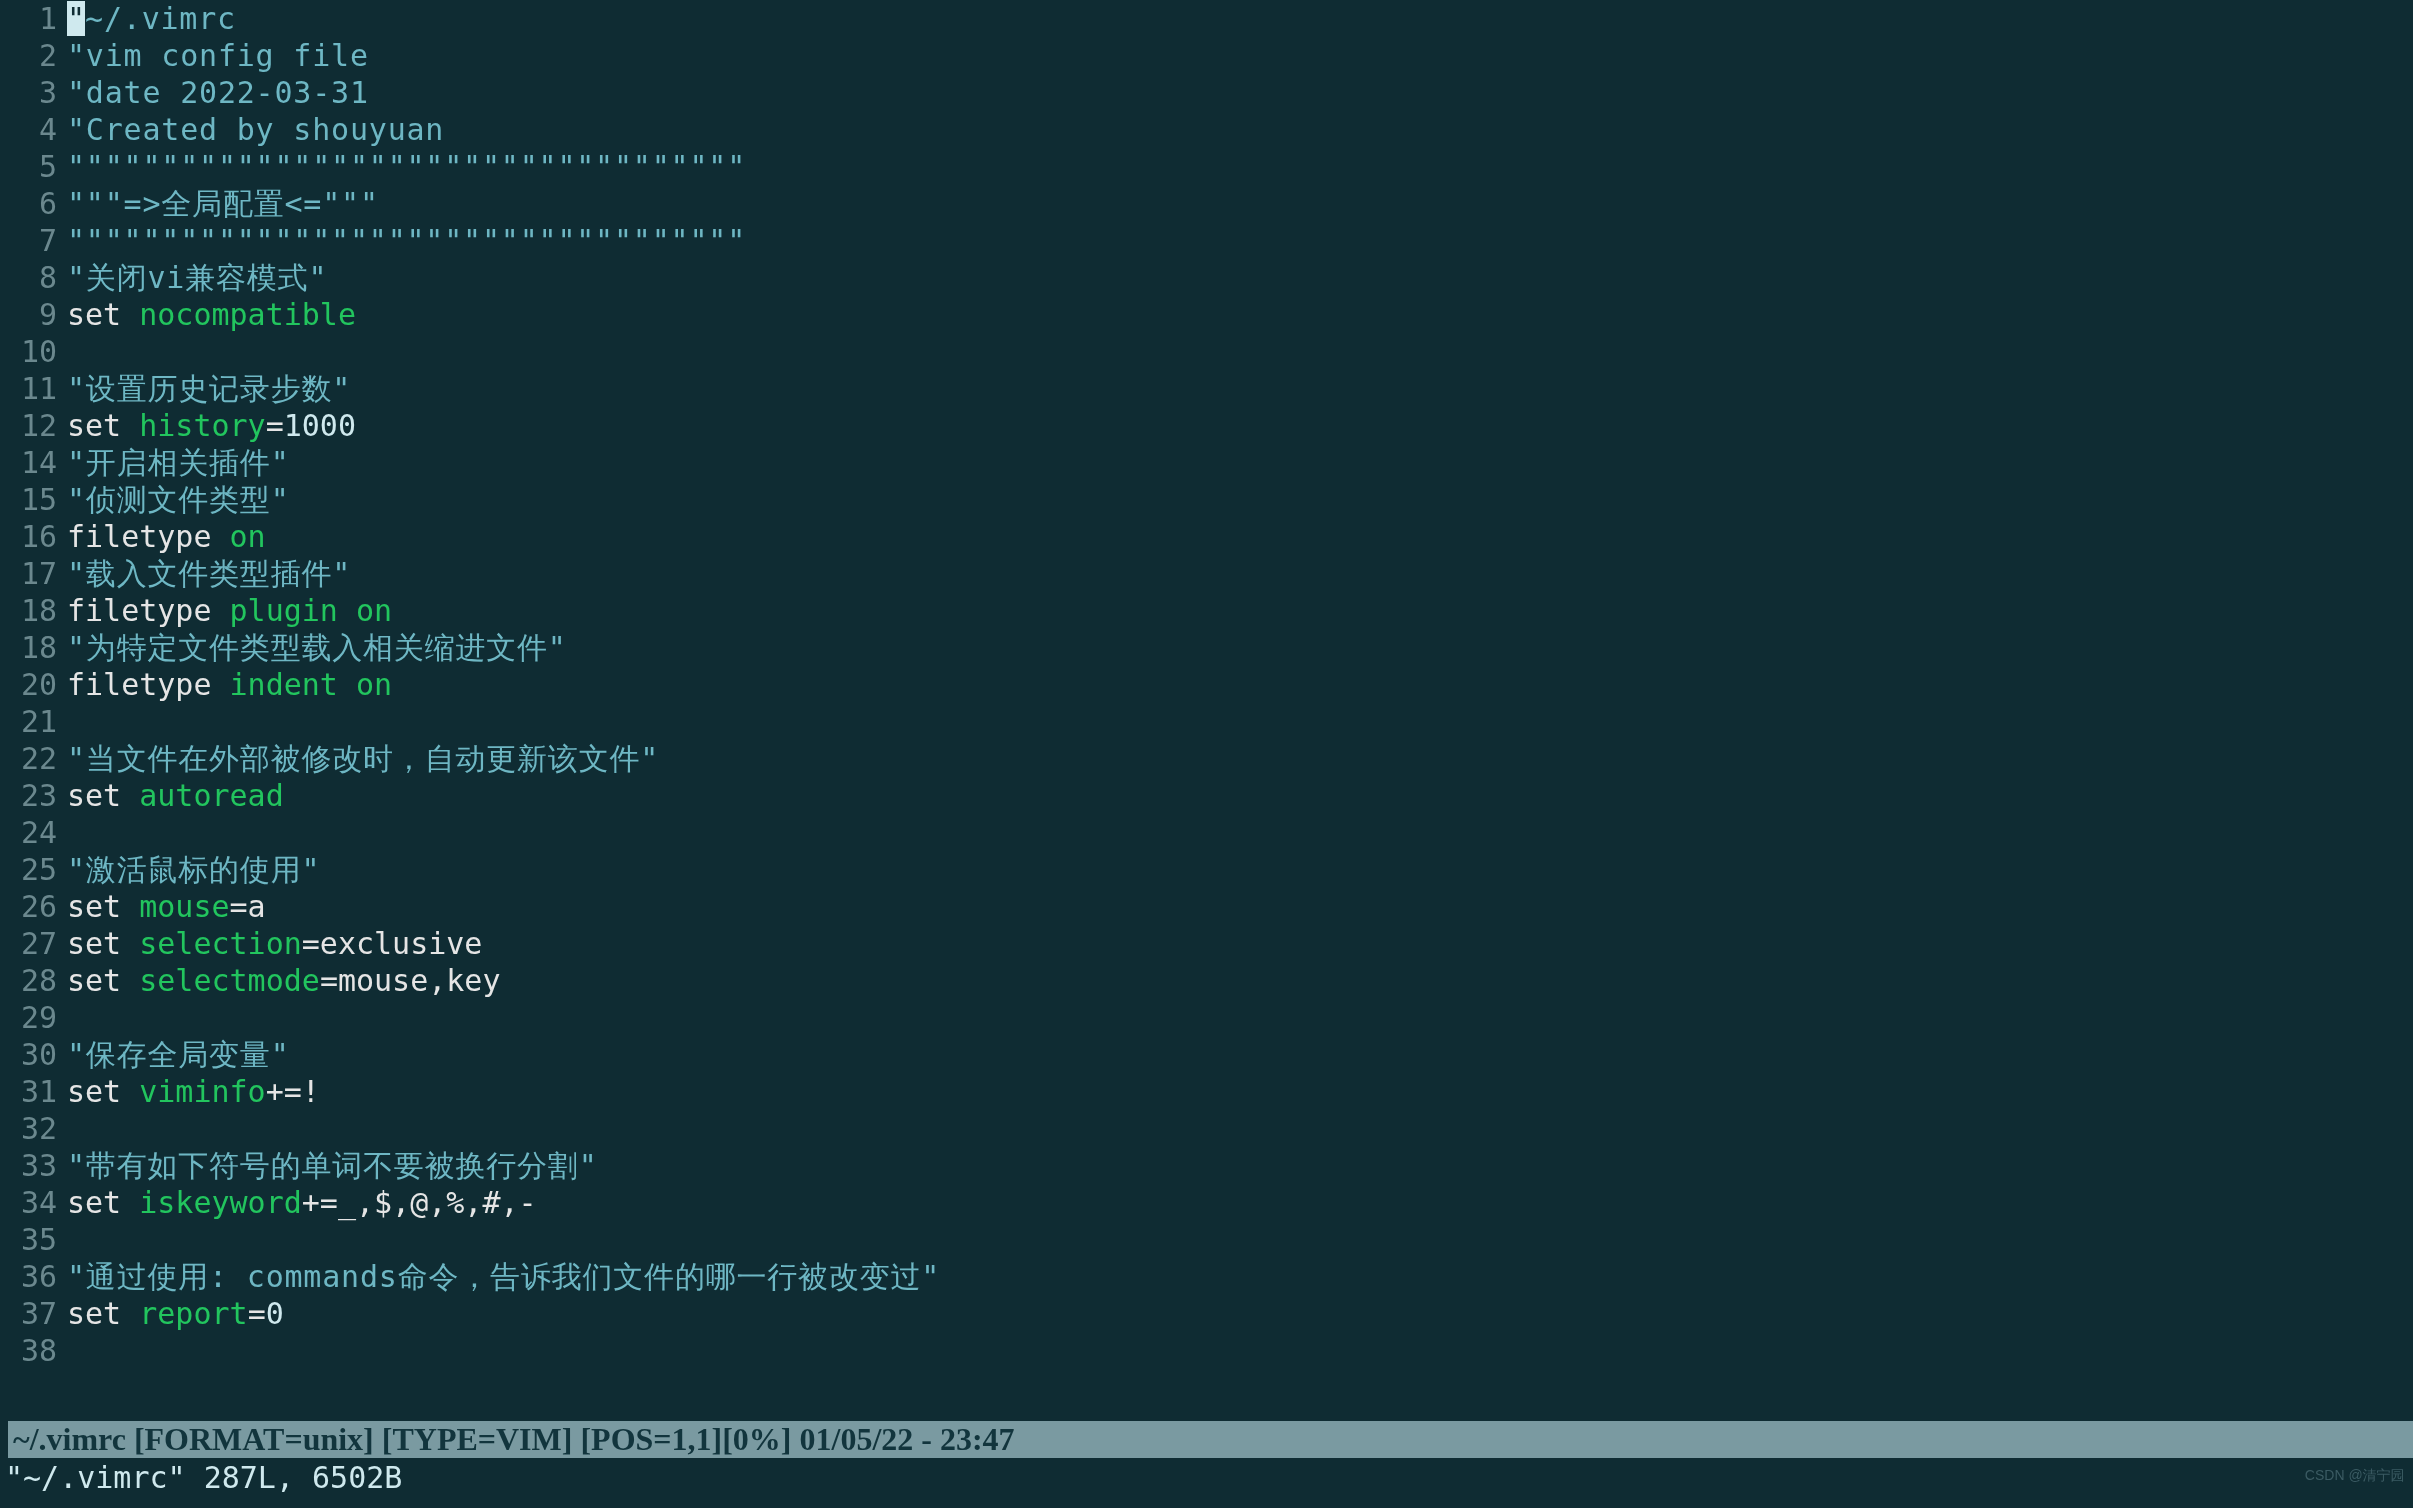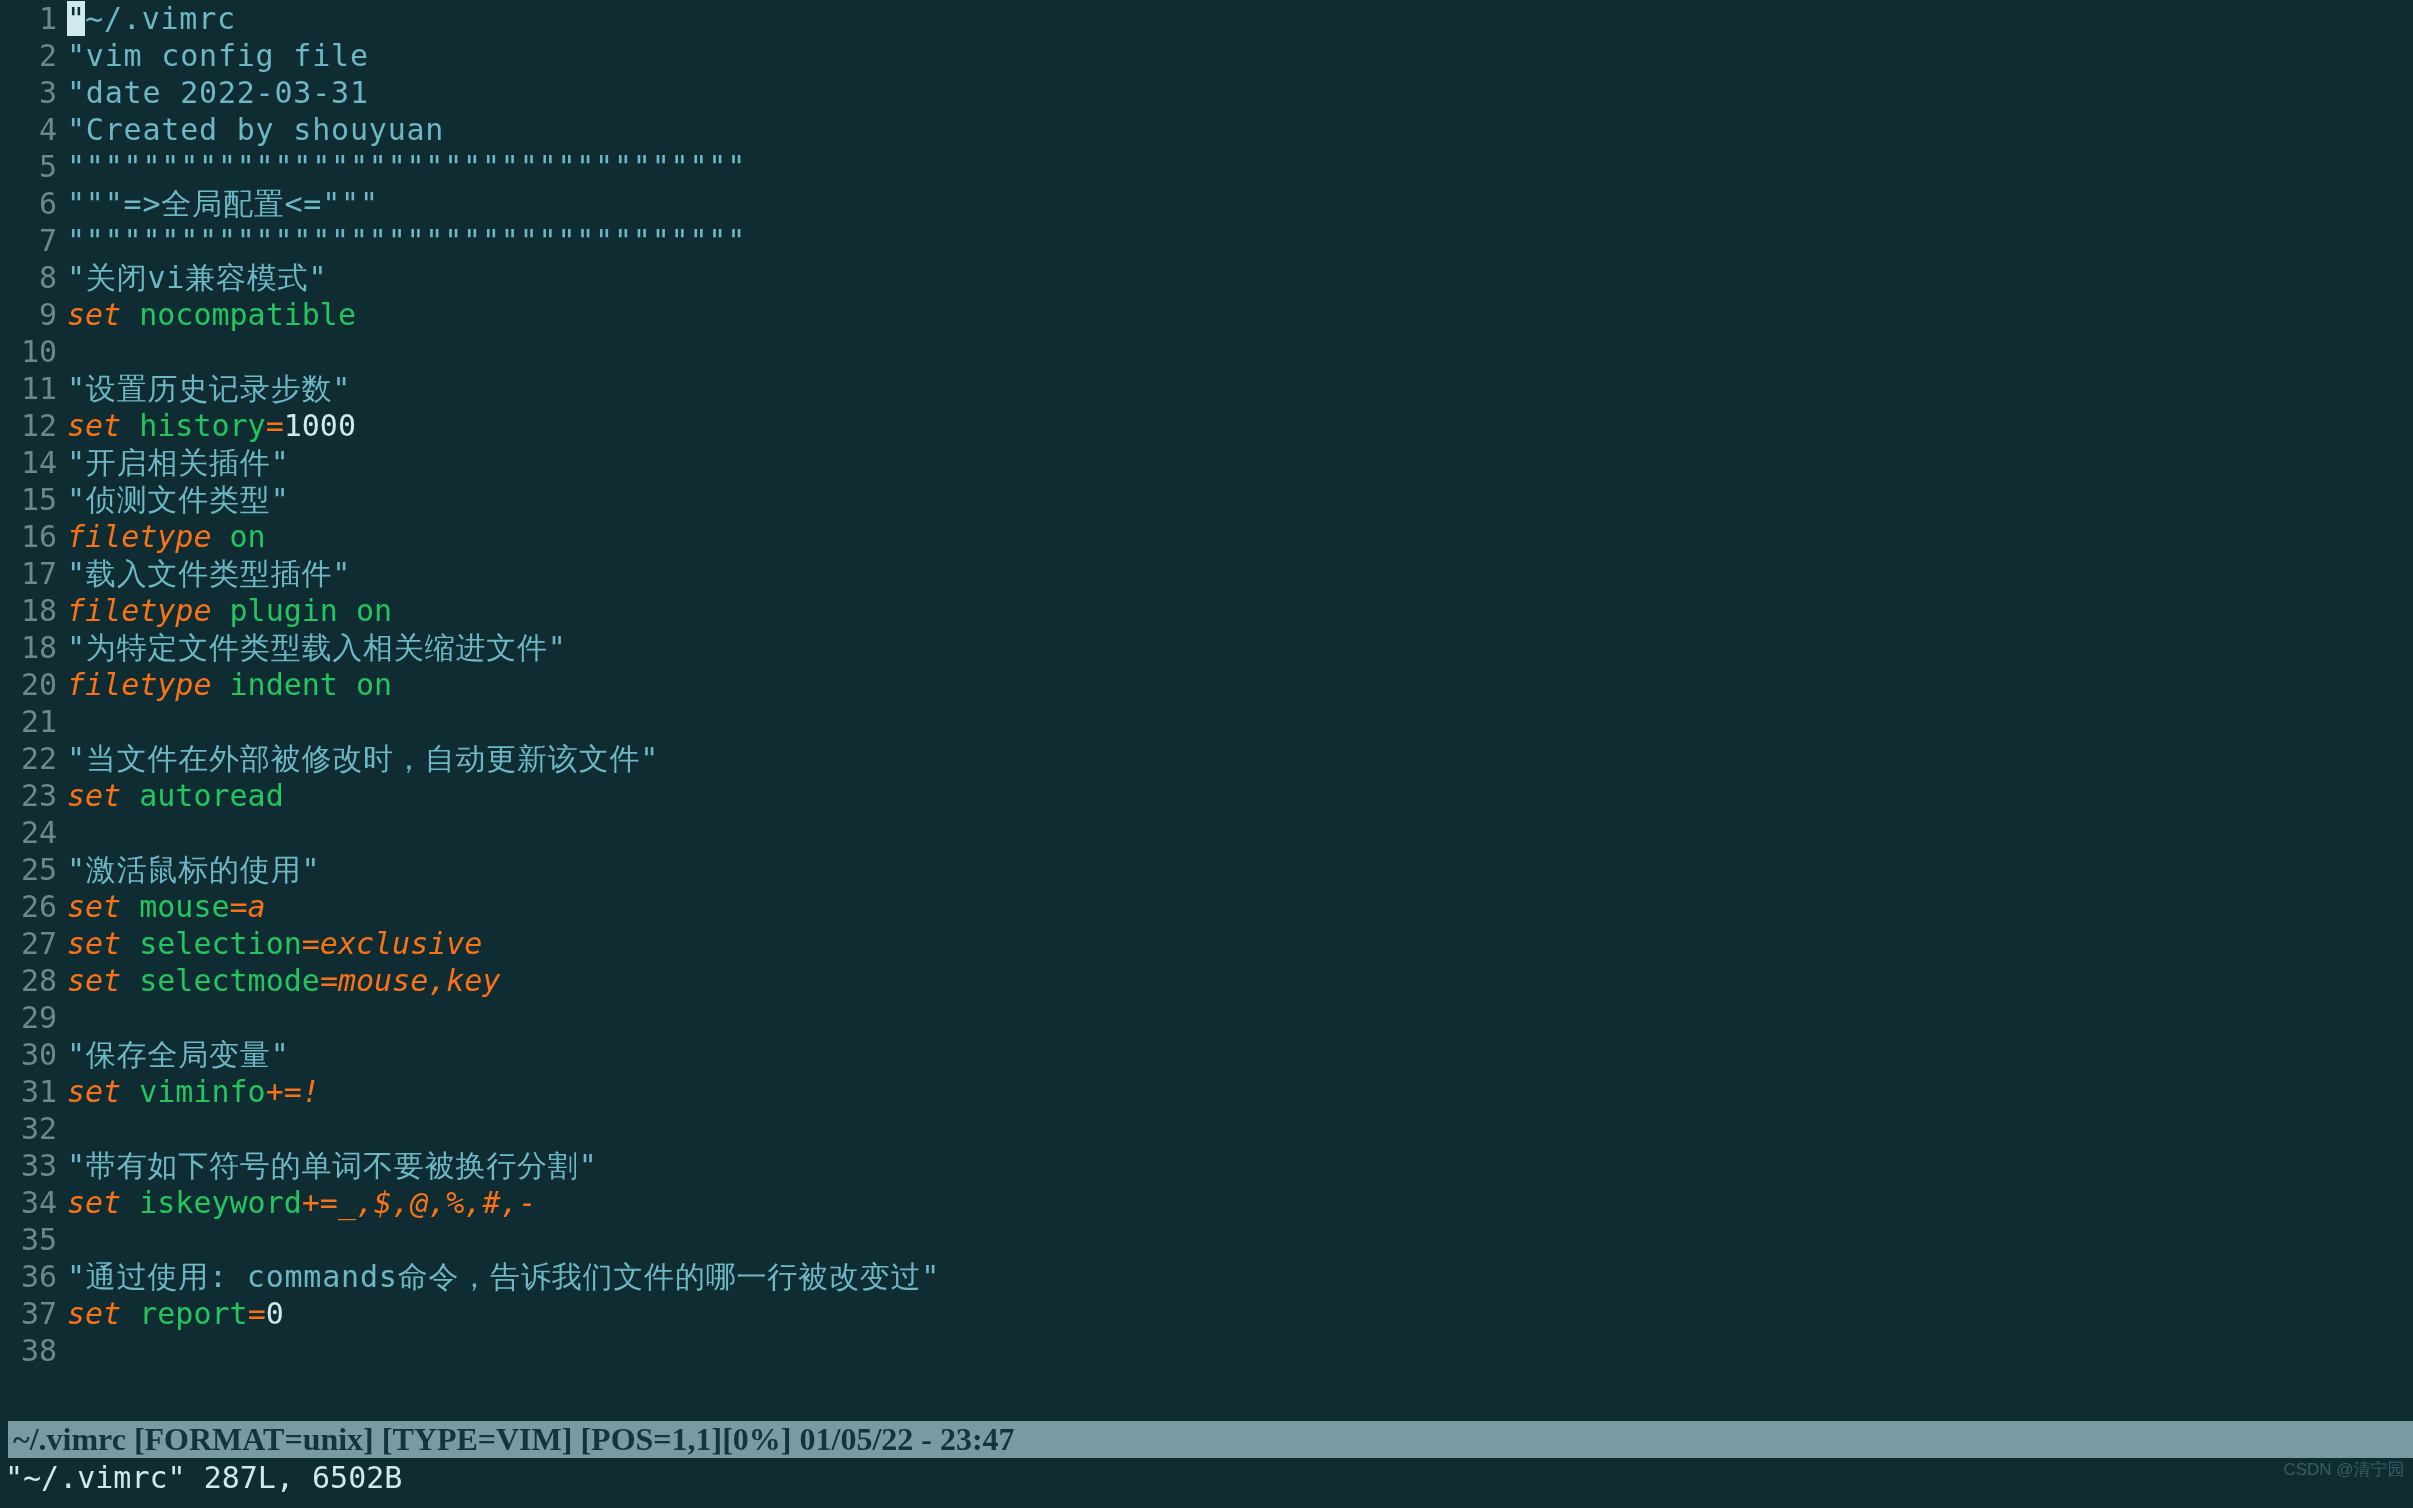--- a/index.html
+++ b/index.html
@@ -25,21 +25,21 @@
     color: #6b888e;
     width: 67px;
     text-align: right;
     padding-right: 10px;
     user-select: none;
   }
   .code {
     color: #cfe9ee;
   }
   .comment { color: #6eb7c4; letter-spacing: 0.8px; text-align: right; }
-  .keyword { color: #f97316; font-style: italic; }
+  .keyword { color: #e5e5e5; }
   .option  { color: #22c55e; }
   .number  { color: #cfe9ee; text-align: center; }
   .cursor  {
     background: #cfe9ee;
     color: #0f2c33;
   }
   .statusbar {
     position: absolute;
     bottom: 50px;
     left: 0;
@@ -58,24 +58,24 @@
     position: absolute;
     bottom: 11.7px;
     left: 5px;
     color: #cfe9ee;
     white-space: pre;
     font-size: 30px;
     line-height: 37px;
   }
   .watermark {
     position: absolute;
-    bottom: 20px;
+    bottom: 14px;
     right: 8.4px;
     color: #3b5b63;
-    font-size: 17px;
+    font-size: 14px;
     font-family: sans-serif;
   }
 </style>
 </head>
 <body>
 
 <div class="editor" id="editor">
     <div class="line"><span class="lineno">1</span><span class="code"><span class="cursor">"</span><span class="comment">~/.vimrc</span></span></div>
     <div class="line"><span class="lineno">2</span><span class="code"><span class="comment">"vim config file</span></span></div>
     <div class="line"><span class="lineno">3</span><span class="code"><span class="comment">"date 2022-03-31</span></span></div>

